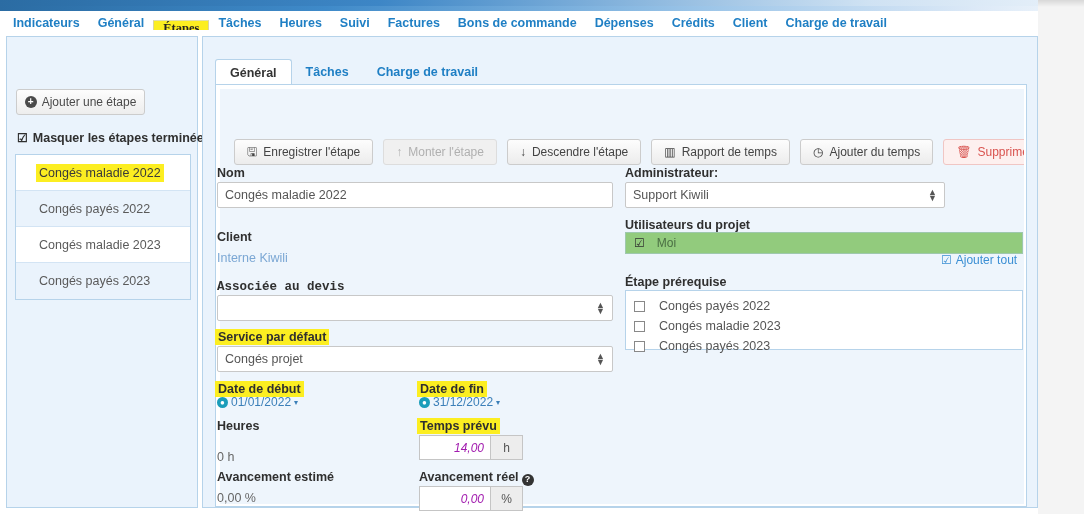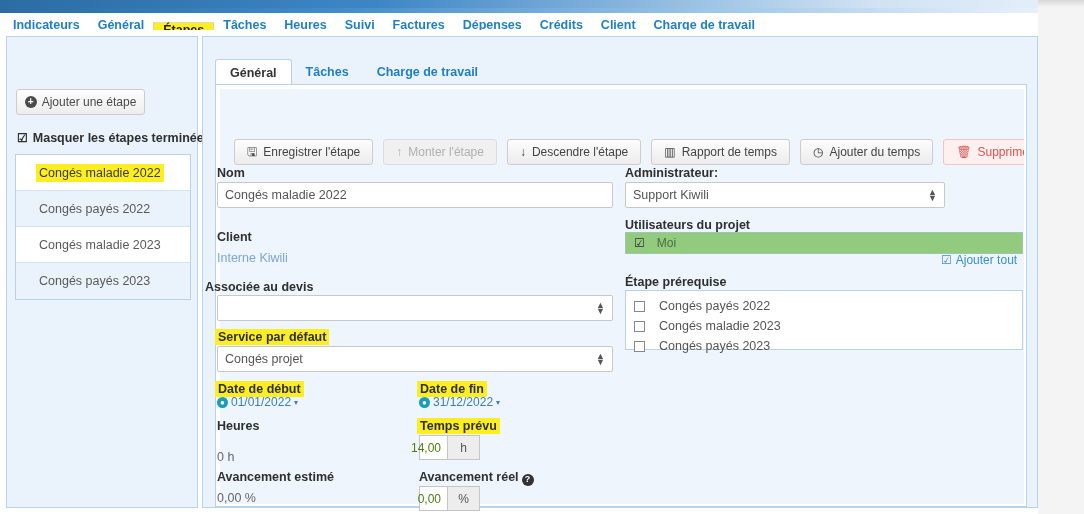--- a/index.html
+++ b/index.html
@@ -9,21 +9,21 @@
     background: #ffffff;
     font-family: "Liberation Sans", sans-serif;
     overflow: hidden;
   }
   body { position: relative; }
 
   
   #topnav {
     position: absolute; left: 0; top: 0; width: 1084px; height: 30px;
     background: #ffffff;
-    border-top: 8px solid #4d7c0f;
+    border-top: 6px solid #4d7c0f;
     border-image: linear-gradient(to right, #2b6ca3 0%, #3d86c6 35%, #cfe2f3 80%, #e8f1fa 100%) 1;
   }
   #topnav .navstrip {
     position: absolute; left: 0; top: 0; width: 1084px; height: 5px;
     background: linear-gradient(to right,#2b6ca3 0%,#3f8ac9 30%,#9cc5e8 65%,#dce9f7 90%,#f0f6fc 100%);
   }
   #topnav .navitems {
     position: absolute; left: 0; top: 5px; height: 25px;
     display: flex; align-items: stretch;
     padding-left: 4px;
@@ -36,20 +36,21 @@
     cursor: pointer;
     line-height: 1;
   }
   .navitem.hl {
     background: #fcee21;
     color: #222222;
     border: 1px solid #d9d5a0;
     border-bottom: none;
     border-top: 1px solid #e2dfae;
     margin-top: 9px;
+    font-family: Liberation Serif, serif;
   }
 
   
   #pagebody {
     position: absolute; left: 0; top: 30px; width: 1084px; height: 484px;
     background: #ffffff;
   }
 
   
   #sidebar {
@@ -202,24 +203,24 @@
   .dateic {
     width: 11px; height: 11px; border-radius: 50%;
     background: #1b9dba; color: #ffffff;
     font-size: 8px; line-height: 11px; text-align: center;
     display: inline-block; font-weight: bold;
   }
   .caret { font-size: 8px; color: #3b7fb8; }
 
   .igroup { position: absolute; display: flex; height: 25px; }
   .igroup .inp {
-    width: 28px; background: #ffffff;
+    width: 71px; background: #ffffff;
     border: 1px solid #c5c5c5; border-right: none;
     display: flex; align-items: center; justify-content: flex-end;
-    padding-right: 6px; font-size: 12px; color: #4d7c0f;
+    padding-right: 6px; font-size: 12px; color: #a21caf; font-style: italic;
   }
   .igroup .unit {
     width: 33px; background: #ededed;
     border: 1px solid #c5c5c5;
     display: flex; align-items: center; justify-content: center;
     font-size: 12px; color: #555555;
   }
 
   .helpic {
     display: inline-flex; align-items: center; justify-content: center;
@@ -288,20 +289,23 @@
       <div class="navitem">
         <span>Heures</span>
       </div>
       <div class="navitem">
         <span>Suivi</span>
       </div>
       <div class="navitem">
         <span>Factures</span>
       </div>
       <div class="navitem">
+        <span>Bons de commande</span>
+      </div>
+      <div class="navitem">
         <span>Dépenses</span>
       </div>
       <div class="navitem">
         <span>Crédits</span>
       </div>
       <div class="navitem">
         <span>Client</span>
       </div>
       <div class="navitem">
         <span>Charge de travail</span>
@@ -386,21 +390,21 @@
       </div>
     </div>
   </div>
 
   <div class="flabel" style="left:217px; top:136px;">Nom</div>
   <div class="ftext" style="left:217px; top:152px; width:396px;">Congés maladie 2022</div>
 
   <div class="flabel" style="left:217px; top:200px;">Client</div>
   <div class="linktext" style="left:217px; top:221px;">Interne Kiwili</div>
 
-  <div class="flabel" style="left:205px; top:250px;">Associée au devis</div>
+  <div class="flabel" style="left:217px; top:250px;font-family:Liberation Mono, monospace;">Associée au devis</div>
   <div class="fselect" style="left:217px; top:265px; width:396px;">
     <span></span>
     <span class="arrows">
       <span>▲</span>
         <span>▼</span>
     </span>
   </div>
 
   <div class="flabel hl" style="left:215px; top:299px;">Service par défaut</div>
   <div class="fselect" style="left:217px; top:316px; width:396px;">

